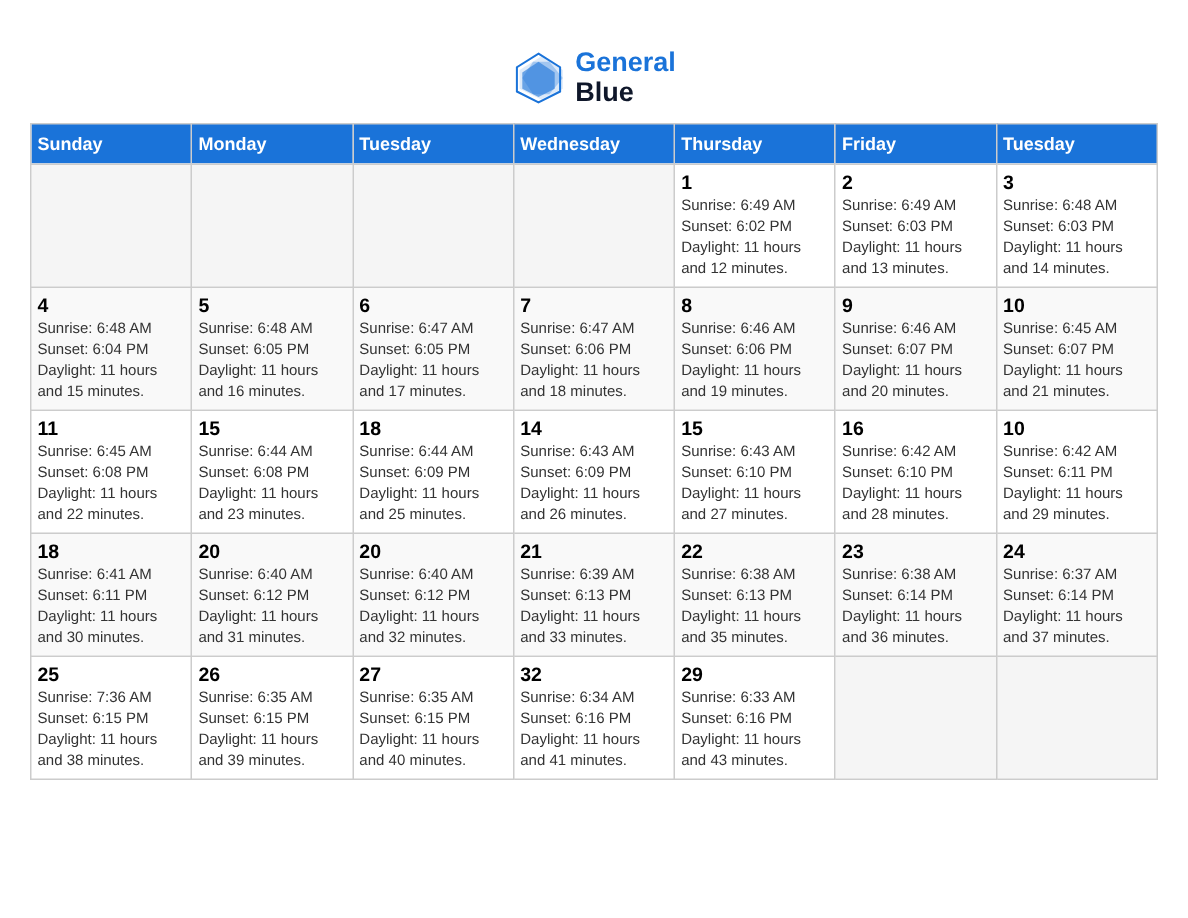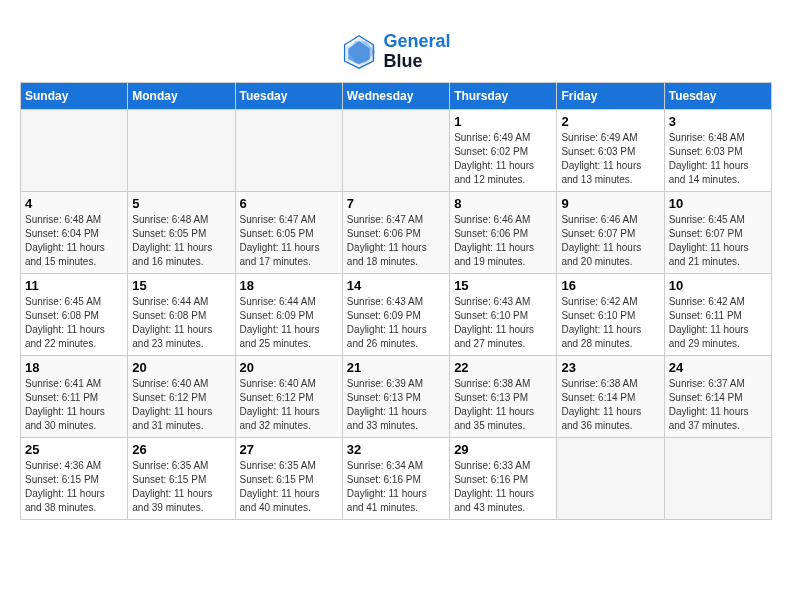--- a/index.html
+++ b/index.html
@@ -300,21 +300,21 @@
           <span class="day-number">24</span>
           <div class="day-info" style="white-space: pre-line;">Sunrise: 6:37 AM
 Sunset: 6:14 PM
 Daylight: 11 hours
 and 37 minutes.</div>
         </td>
       </tr>
       <tr>
         <td>
           <span class="day-number">25</span>
-          <div class="day-info" style="white-space: pre-line;">Sunrise: 4:36 AM
+          <div class="day-info" style="white-space: pre-line;">Sunrise: 7:36 AM
 Sunset: 6:15 PM
 Daylight: 11 hours
 and 38 minutes.</div>
         </td>
         <td>
           <span class="day-number">26</span>
           <div class="day-info" style="white-space: pre-line;">Sunrise: 6:35 AM
 Sunset: 6:15 PM
 Daylight: 11 hours
 and 39 minutes.</div>

